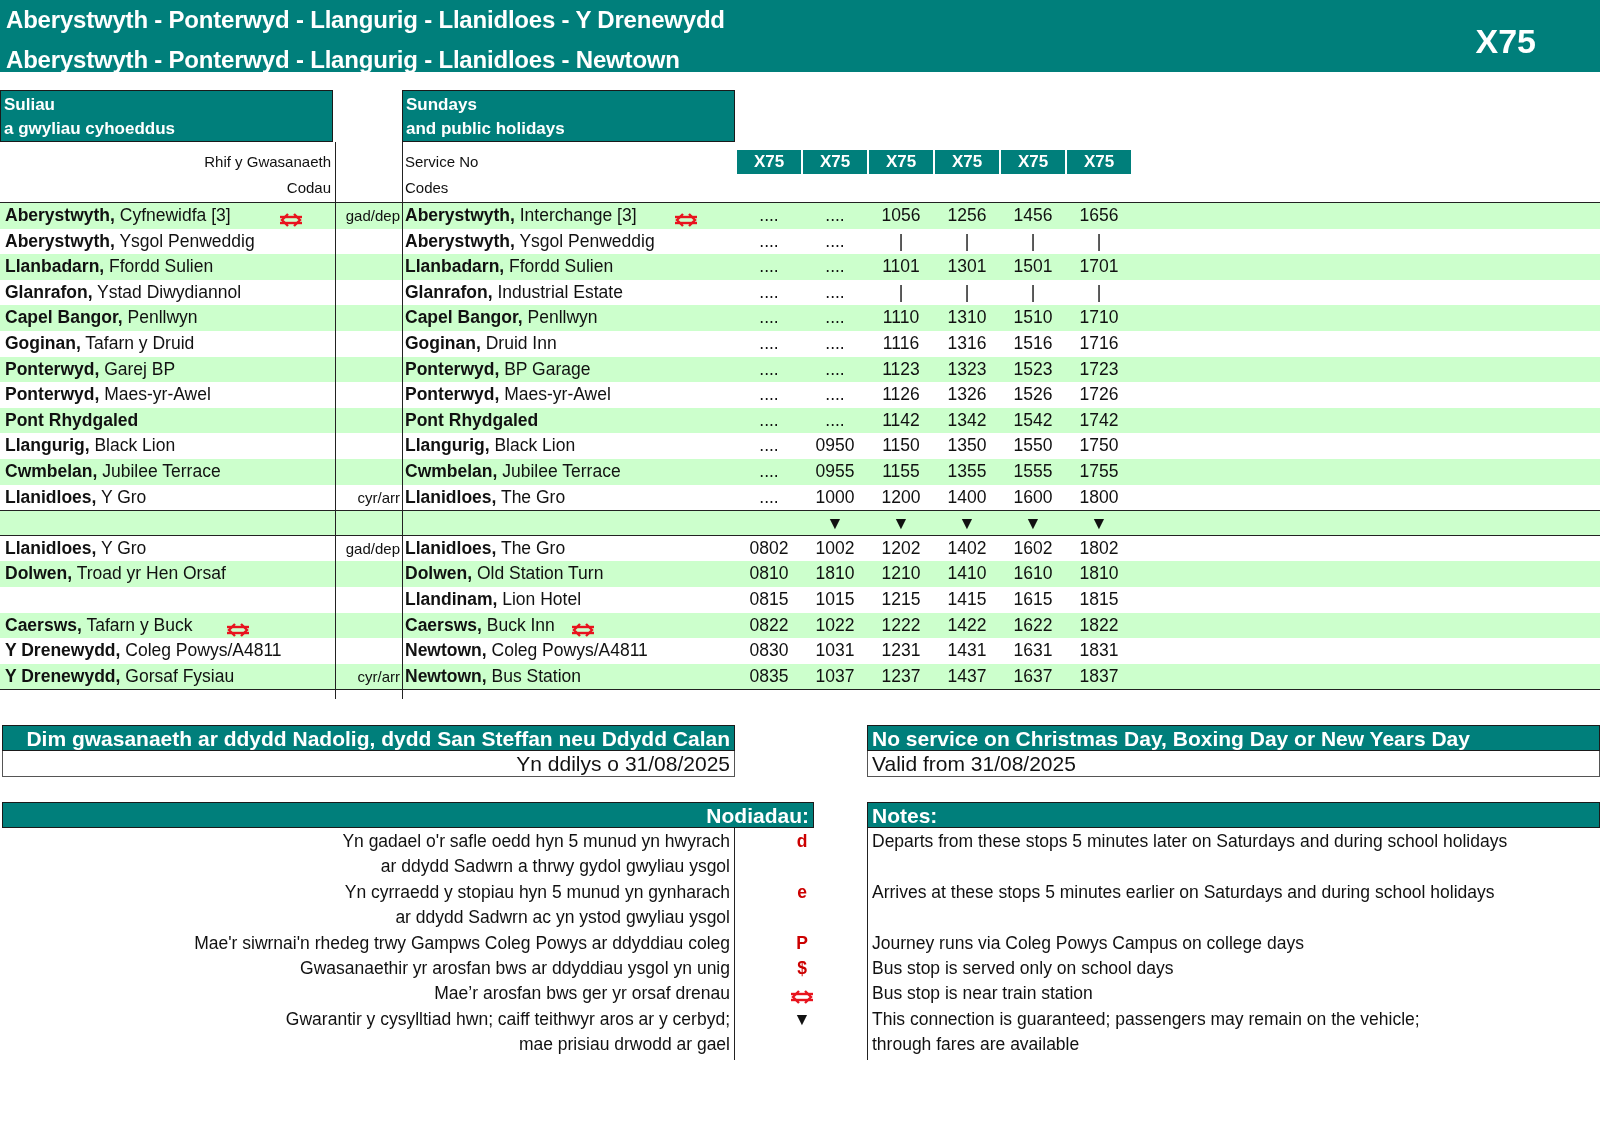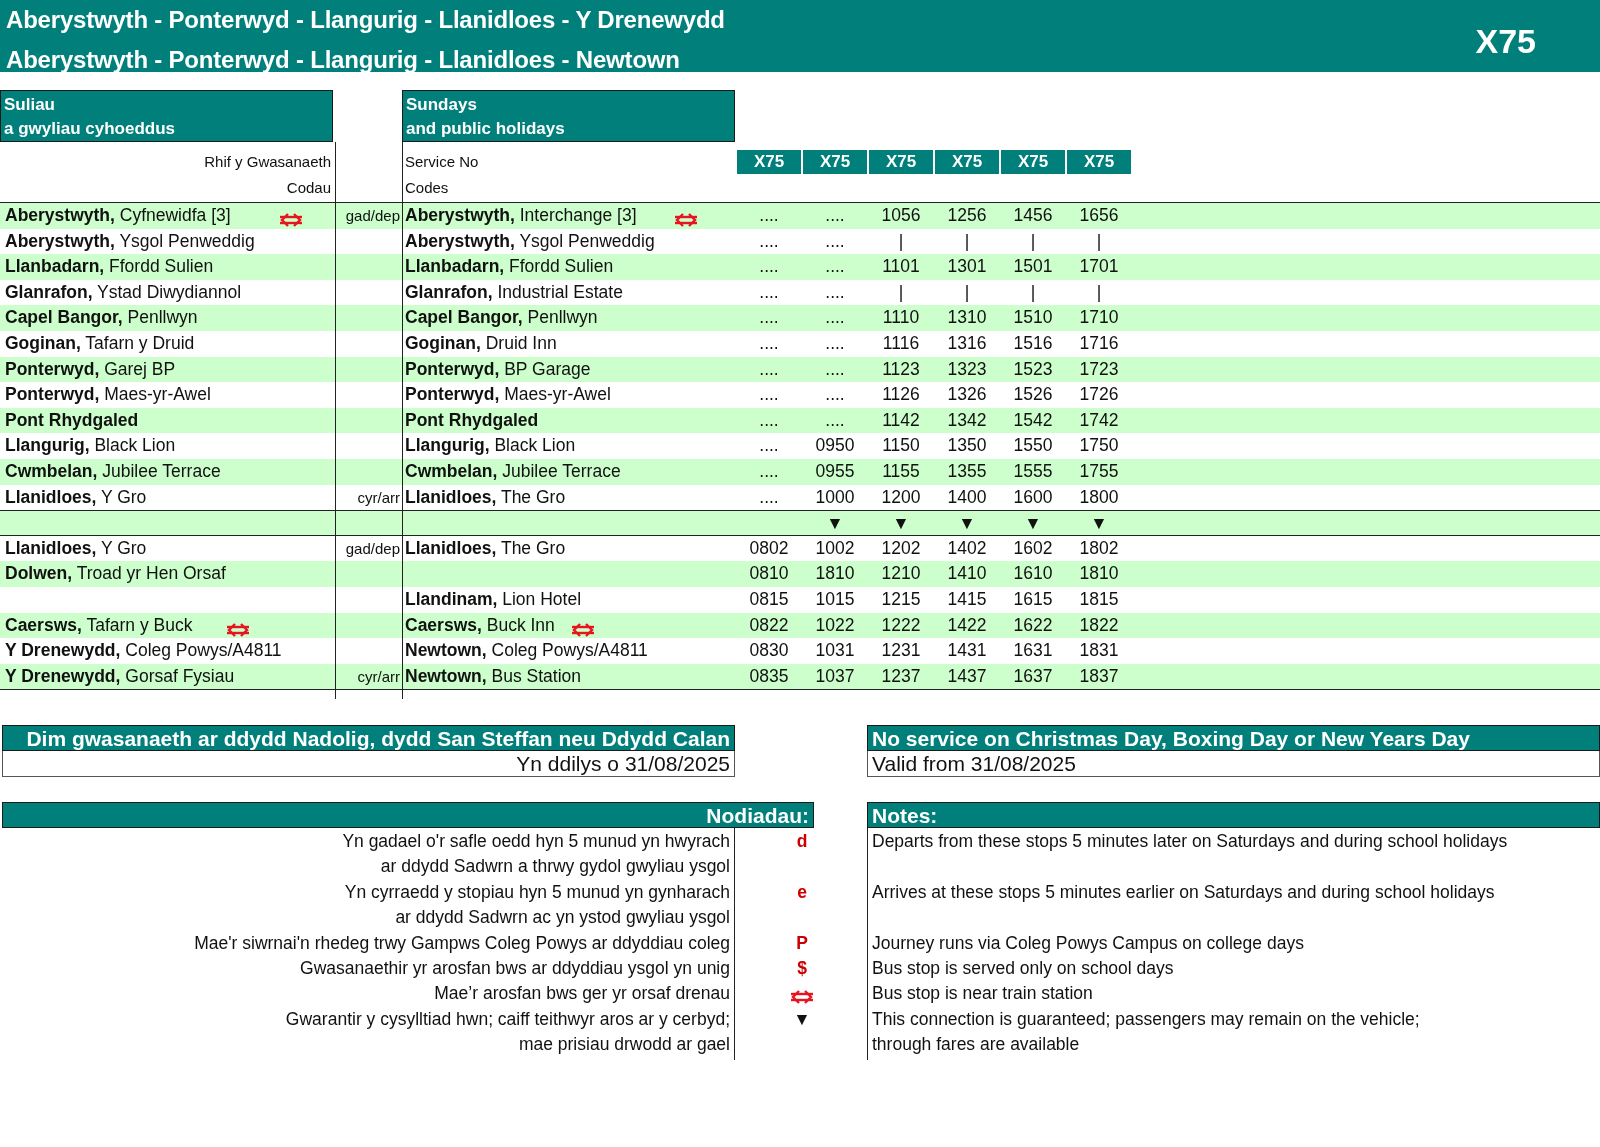--- a/index.html
+++ b/index.html
@@ -248,20 +248,21 @@
       <div class="time" style="left: 737px;">0802</div>
       <div class="time" style="left: 803px;">1002</div>
       <div class="time" style="left: 869px;">1202</div>
       <div class="time" style="left: 935px;">1402</div>
       <div class="time" style="left: 1001px;">1602</div>
       <div class="time" style="left: 1067px;">1802</div>
     </div>
     <div class="row green">
       <div class="cy"><span class=""><b>Dolwen,</b></span><span class=""> Troad yr Hen Orsaf</span></div>
       <div class="code"></div>
+      <div class="en"><span class=""><b>Dolwen,</b></span><span class=""> Old Station Turn</span></div>
       <div class="time" style="left: 737px;">0810</div>
       <div class="time" style="left: 803px;">1810</div>
       <div class="time" style="left: 869px;">1210</div>
       <div class="time" style="left: 935px;">1410</div>
       <div class="time" style="left: 1001px;">1610</div>
       <div class="time" style="left: 1067px;">1810</div>
     </div>
     <div class="row">
       <div class="code"></div>
       <div class="en"><span class=""><b>Llandinam,</b></span><span class=""> Lion Hotel</span></div>

